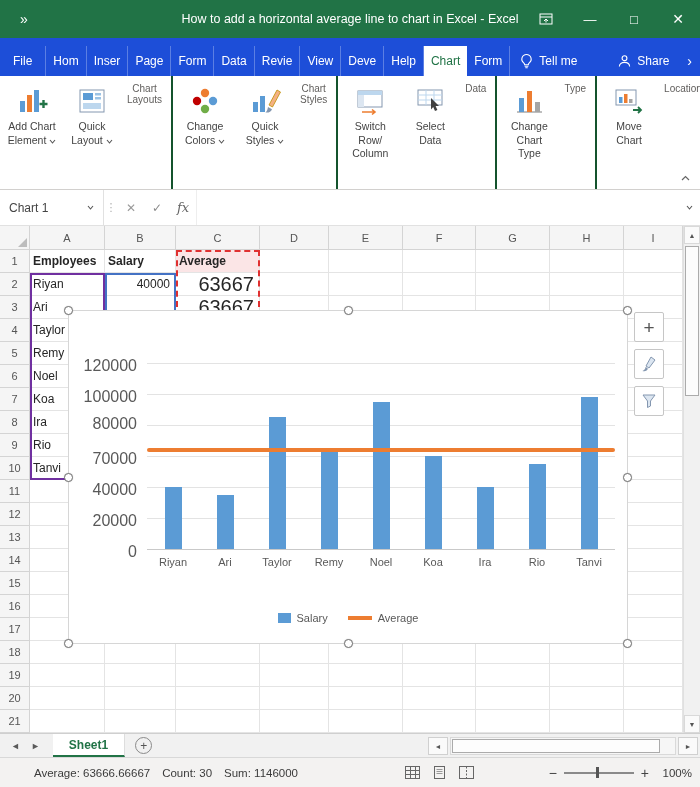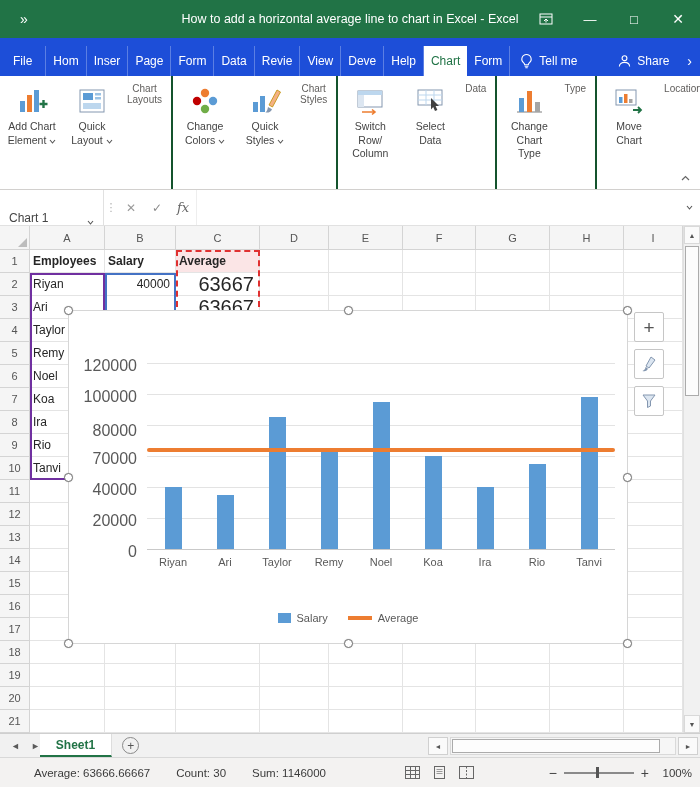--- a/index.html
+++ b/index.html
@@ -30,21 +30,21 @@
 .rgroups{display:flex;height:100%}
 .rgroup{display:flex;flex-direction:row;border-right:2px solid #14532d;padding:5px 3px 1px}
 .rbuttons{flex:1;display:flex;align-items:flex-start;justify-content:center;gap:2px}
 .rbtn{min-width:58px;display:flex;flex-direction:column;align-items:center;padding:3px 4px;font-size:10.5px;color:#444;text-align:center;line-height:1.3;cursor:default}
 .ricon{height:34px;display:flex;align-items:center;justify-content:center;margin-bottom:2px}
 .rgroup-label{text-align:center;font-size:10px;color:#605e5c;padding:2px 6px 3px}
 .collapse{position:absolute;right:10px;bottom:5px}
 
 
 .formulabar{position:absolute;top:190px;left:0;right:0;height:36px;background:#fff;border-bottom:1px solid #e1e1e1;display:flex;align-items:stretch;font-size:12px;color:#444}
-.namebox{width:104px;display:flex;align-items:flex-end;justify-content:space-between;padding:0 9px;border-right:1px solid #e1e1e1}
+.namebox{width:104px;display:flex;align-items:center;justify-content:space-between;padding:0 9px;border-right:1px solid #e1e1e1}
 .fb-handle{width:14px;display:flex;align-items:center;justify-content:center;color:#b0b0b0;font-size:11px}
 .fb-btn{width:26px;display:flex;align-items:center;justify-content:center;color:#9a9a9a;font-size:12px}
 .fb-btn.check{color:#8a8a8a}
 .fb-btn.fx{font-family:"DejaVu Serif","Liberation Serif",serif;font-style:italic;color:#666;font-size:13px}
 .fb-input{flex:1;border-left:1px solid #eee}
 .fb-expand{width:22px;display:flex;align-items:center;justify-content:center}
 
 
 .sheet{position:absolute;top:226px;left:0;width:683px;height:507px;overflow:hidden;background:#fff;z-index:1}
 .grid{display:grid;grid-template-columns:30px 75px 71px 84px 69px 74px 73px 74px 74px 59px;grid-template-rows:24px repeat(21,23px)}
@@ -85,31 +85,31 @@
 
 
 .vscroll{position:absolute;left:683px;top:226px;width:17px;height:507px;background:#f1f1f1;border-left:1px solid #e0e0e0;z-index:3}
 .vs-up{height:18px;border:1px solid #d9d9d9;background:#fafafa;display:flex;align-items:center;justify-content:center;font-size:7px;color:#555}
 .vs-thumb{position:absolute;top:20px;left:1px;width:14px;height:150px;background:#fcfcfc;border:1px solid #ababab}
 .vs-down{position:absolute;bottom:0;left:0;width:100%;height:18px;border:1px solid #d9d9d9;background:#fafafa;display:flex;align-items:center;justify-content:center;font-size:7px;color:#555}
 
 
 .sheettabs{position:absolute;top:733px;left:0;right:0;height:24px;background:#f1f1f1;border-top:1px solid #cfcfcf;display:flex;align-items:center}
 .nav{color:#5a5a5a;font-size:9px;padding-left:11px}
-.sheettab{height:100%;display:flex;align-items:center;padding:0 16px;background:#fff;color:#217346;font-weight:bold;font-size:12px;border-bottom:2px solid #217346;border-right:1px solid #ddd}
+.sheettab{margin-left:13px;height:100%;display:flex;align-items:center;padding:0 16px;background:#fff;color:#217346;font-weight:bold;font-size:12px;border-bottom:2px solid #217346;border-right:1px solid #ddd}
 .addsheet{margin-left:10px;width:17px;height:17px;border-radius:50%;border:1px solid #8a8a8a;color:#555;display:flex;align-items:center;justify-content:center;font-size:12px;line-height:1}
 .hscroll{position:absolute;right:2px;top:3px;display:flex;gap:2px;align-items:center}
 .hs-btn{width:20px;height:18px;border:1px solid #d0d0d0;background:#fafafa;display:flex;align-items:center;justify-content:center;font-size:7px;color:#555}
 .hs-track{width:226px;height:18px;background:#f6f6f6;border:1px solid #d9d9d9;position:relative}
 .hs-thumb{position:absolute;left:1px;top:1px;width:208px;height:14px;background:#fdfdfd;border:1px solid #ababab}
 
 
 .statusbar{position:absolute;top:757px;left:0;right:0;height:30px;background:#f3f2f1;border-top:1px solid #d8d8d8;display:flex;align-items:center;font-size:11.5px;color:#3b3b3b}
 .sb-avg{margin-left:34px}
-.sb-item + .sb-item{margin-left:26px}
+.sb-item + .sb-item{margin-left:12px}
 .views{margin-left:auto;display:flex;gap:3px;margin-right:70px}
 .viewbtn{width:24px;height:22px;display:flex;align-items:center;justify-content:center}
 .zoom{display:flex;align-items:center;gap:7px;margin-right:8px}
 .zoom-minus,.zoom-plus{font-size:14px;color:#444}
 .zoom-track{width:70px;height:2px;background:#8a8a8a;position:relative}
 .zoom-thumb{position:absolute;left:32px;top:-4.5px;width:3px;height:11px;background:#555}
 .zoom-pct{width:36px;text-align:right;font-size:11.5px}
 .caret{display:inline-block}
 </style>
 </head>
@@ -563,21 +563,21 @@
     <div class="handle h-br"></div>
   <div class="gridline axisline" style="left: 78px; top: 238px; width: 468px;"></div>
       <div class="ytick" style="top: 231.5px; width: 68px;">0</div>
       <div class="gridline" style="left: 78px; top: 207px; width: 468px;"></div>
       <div class="ytick" style="top: 200.5px; width: 68px;">20000</div>
       <div class="gridline" style="left: 78px; top: 176px; width: 468px;"></div>
       <div class="ytick" style="top: 169.5px; width: 68px;">40000</div>
       <div class="gridline" style="left: 78px; top: 145px; width: 468px;"></div>
       <div class="ytick" style="top: 138.5px; width: 68px;">70000</div>
       <div class="gridline" style="left: 78px; top: 114px; width: 468px;"></div>
-      <div class="ytick" style="top: 111px; width: 68px;">80000</div>
+      <div class="ytick" style="top: 104px; width: 68px;">80000</div>
       <div class="gridline" style="left: 78px; top: 83px; width: 468px;"></div>
       <div class="ytick" style="top: 76.5px; width: 68px;">100000</div>
       <div class="gridline" style="left: 78px; top: 52px; width: 468px;"></div>
       <div class="ytick" style="top: 45.5px; width: 68px;">120000</div>
       <div class="bar" style="left: 95.5px; top: 176px; height: 62px; background: rgb(91, 155, 213);"></div>
       <div class="xtick" style="left: 78px; top: 245px; width: 52px;">Riyan</div>
       <div class="bar" style="left: 147.5px; top: 183.8px; height: 54.3px; background: rgb(91, 155, 213);"></div>
       <div class="xtick" style="left: 130px; top: 245px; width: 52px;">Ari</div>
       <div class="bar" style="left: 199.5px; top: 106.3px; height: 131.8px; background: rgb(91, 155, 213);"></div>
       <div class="xtick" style="left: 182px; top: 245px; width: 52px;">Taylor</div>

